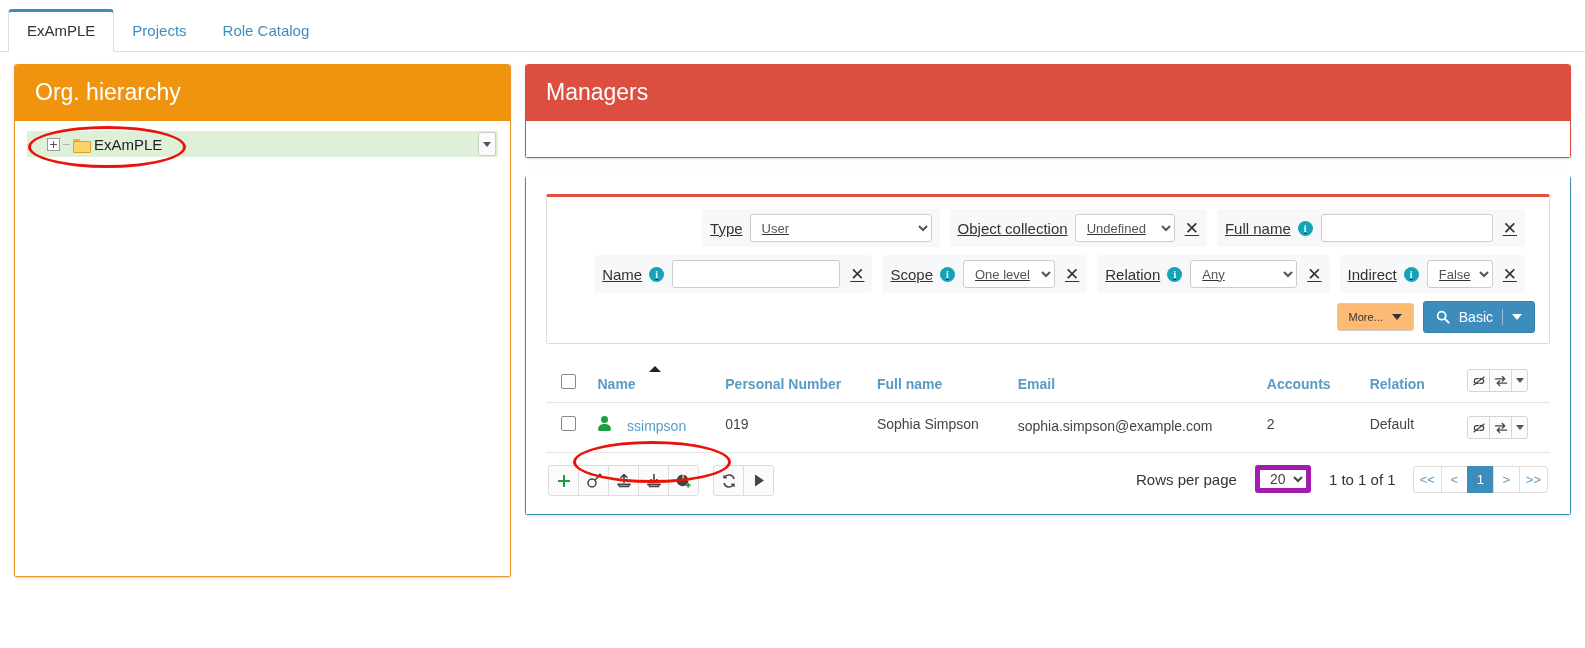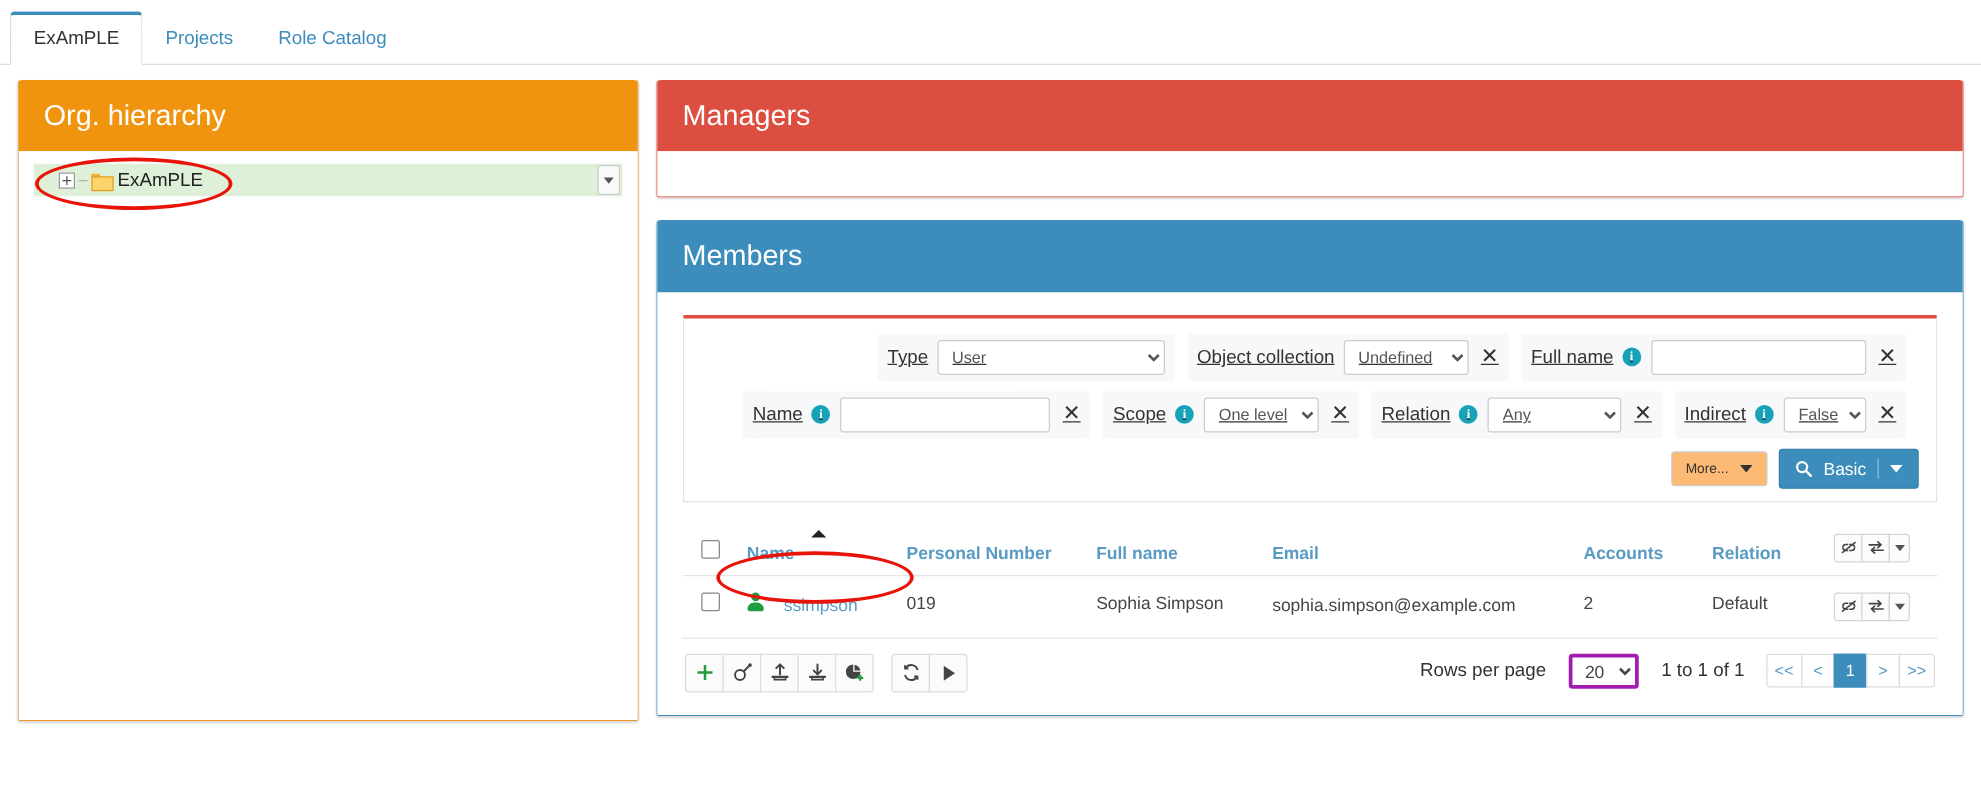--- a/index.html
+++ b/index.html
@@ -267,21 +267,21 @@
   }
   .fbtn:first-child { margin-left: 0; border-radius: 3px 0 0 3px; }
   .fbtn:last-child { border-radius: 0 3px 3px 0; }
   .foot-group .fbtn:only-child { border-radius: 3px; }
 
   .foot-right { display: flex; align-items: center; gap: 18px; }
   .rpp-label { font-size: 15px; color: #333; }
   select.rpp {
     font-family: "Liberation Sans", sans-serif;
     font-size: 14px; color: #444;
-    border: 3px solid #a21caf; border-radius: 3px;
+    border: 5px solid #a21caf; border-radius: 3px;
     height: 28px; width: 56px; padding-left: 6px; background: #fff;
   }
   .range-txt { font-size: 15px; color: #333; }
   .pager { display: flex; }
   .pbtn {
     border: 1px solid #ddd; background: #fff; color: #5a9bc4;
     min-width: 27px; height: 27px; padding: 0 6px;
     display: inline-flex; align-items: center; justify-content: center;
     font-size: 13px; cursor: pointer; margin-left: -1px;
   }
@@ -329,21 +329,20 @@
     </div>
 
     <div class="right-col">
 
       <div class="box box-red">
         <div class="box-header hdr-red">Managers</div>
         <div class="managers-body"></div>
       </div>
 
       <div class="box box-blue">
-        <div class="box-header hdr-blue">Members</div>
 
         <div class="members-body">
 
           <div class="search-panel">
 
             <div class="filter-row">
 
               <div class="filter-item">
                 <span class="filter-label">Type</span>
                 <select class="f-select sel-type">

